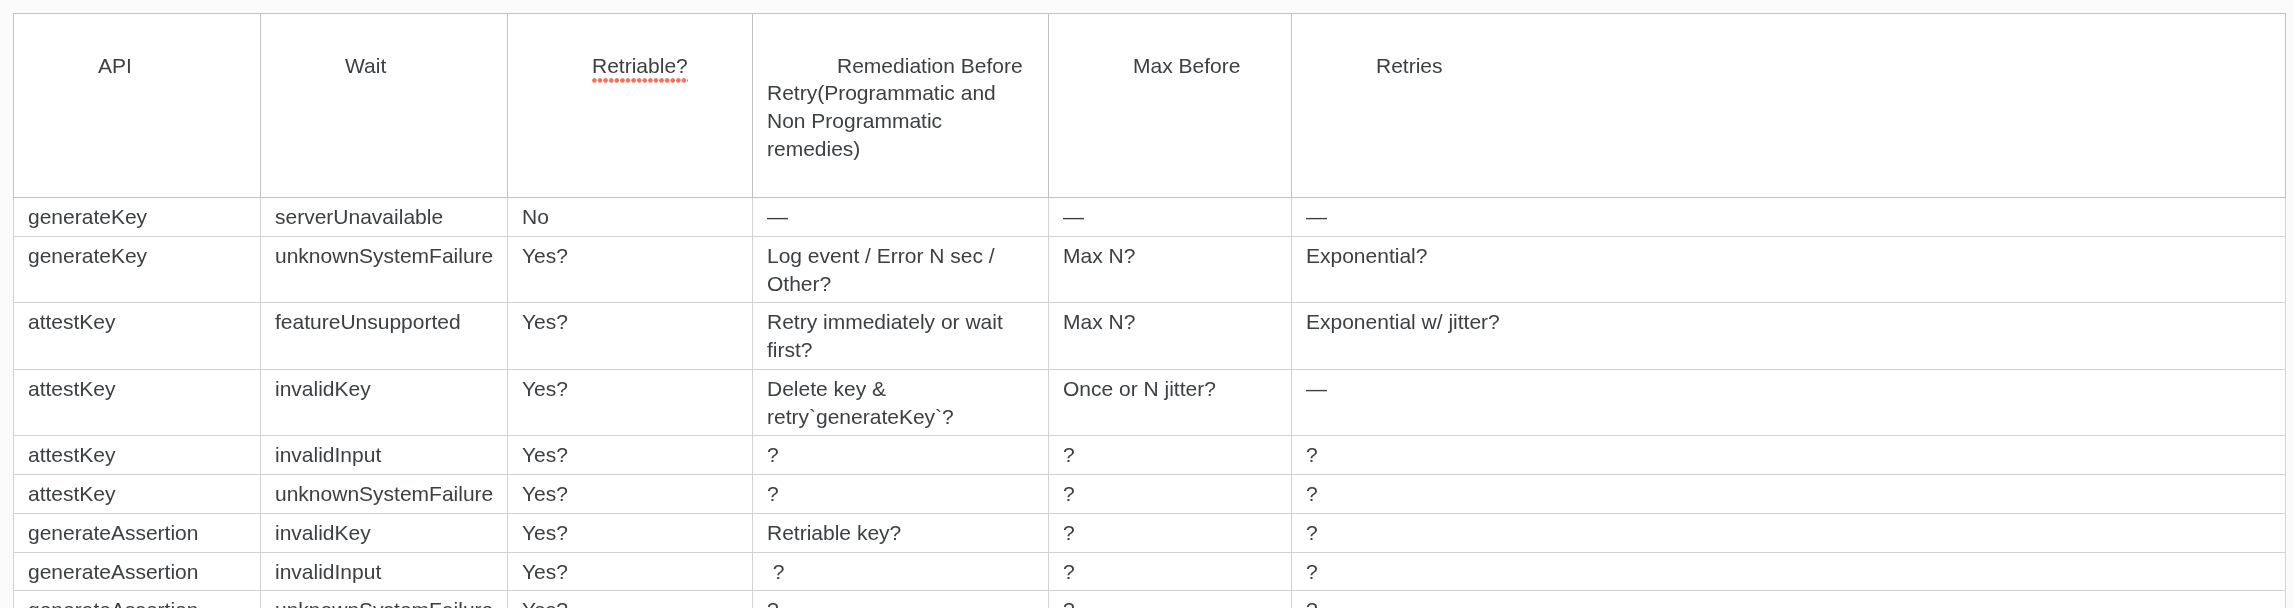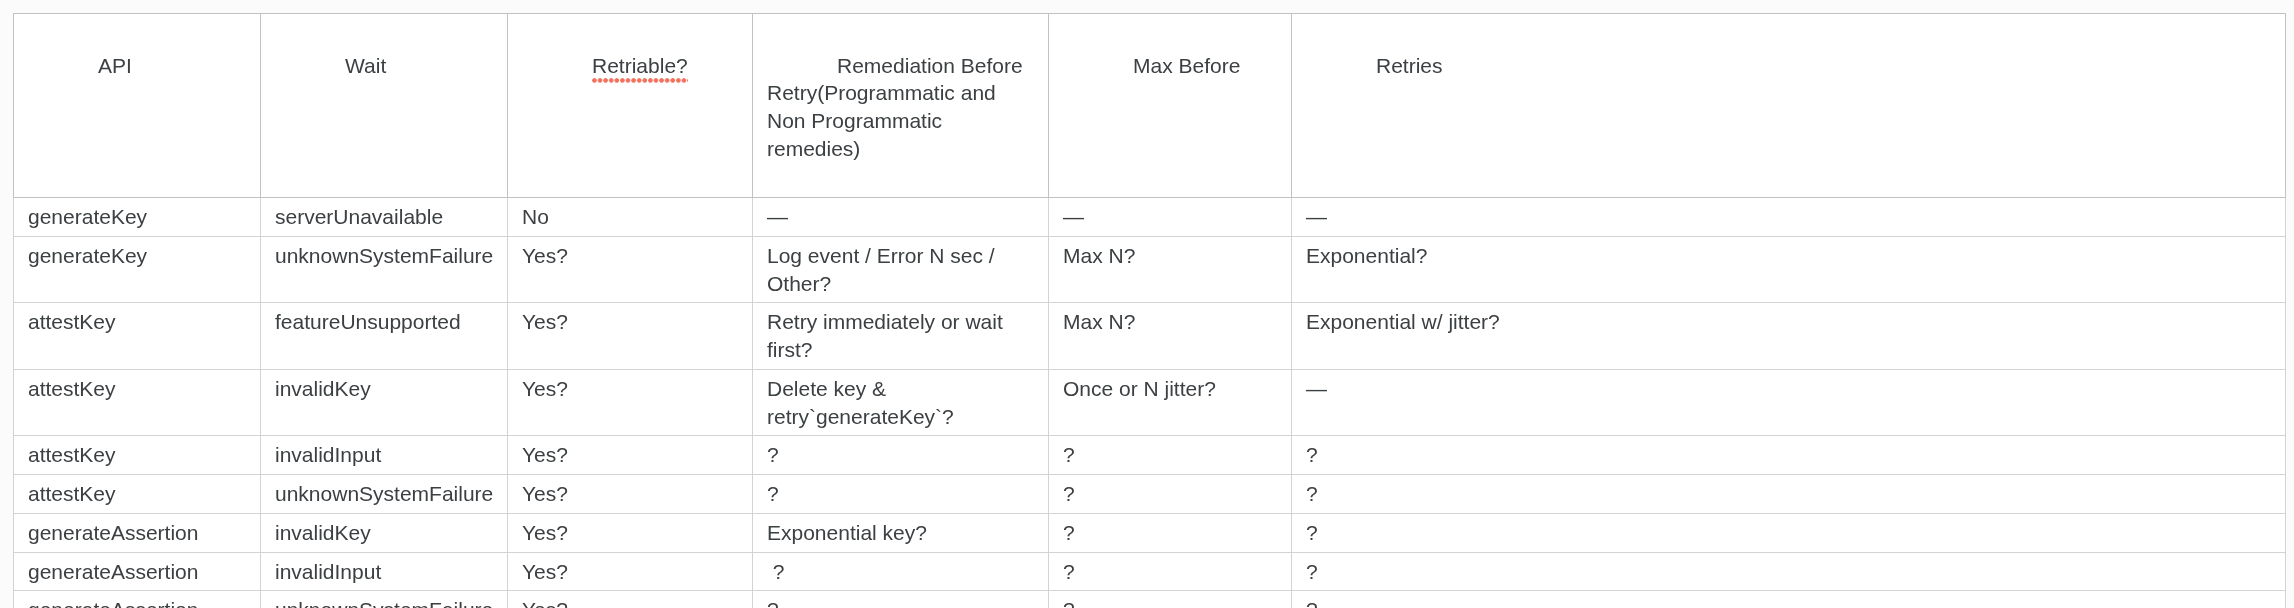--- a/index.html
+++ b/index.html
@@ -164,21 +164,21 @@
           <td>unknownSystemFailure</td>
           <td>Yes?</td>
           <td>?</td>
           <td>?</td>
           <td>?</td>
         </tr>
         <tr>
           <td>generateAssertion</td>
           <td>invalidKey</td>
           <td>Yes?</td>
-          <td>Exponential key?</td>
+          <td>Retriable key?</td>
           <td>?</td>
           <td>?</td>
         </tr>
         <tr>
           <td>generateAssertion</td>
           <td>invalidInput</td>
           <td>Yes?</td>
           <td> ?</td>
           <td>?</td>
           <td>?</td>

